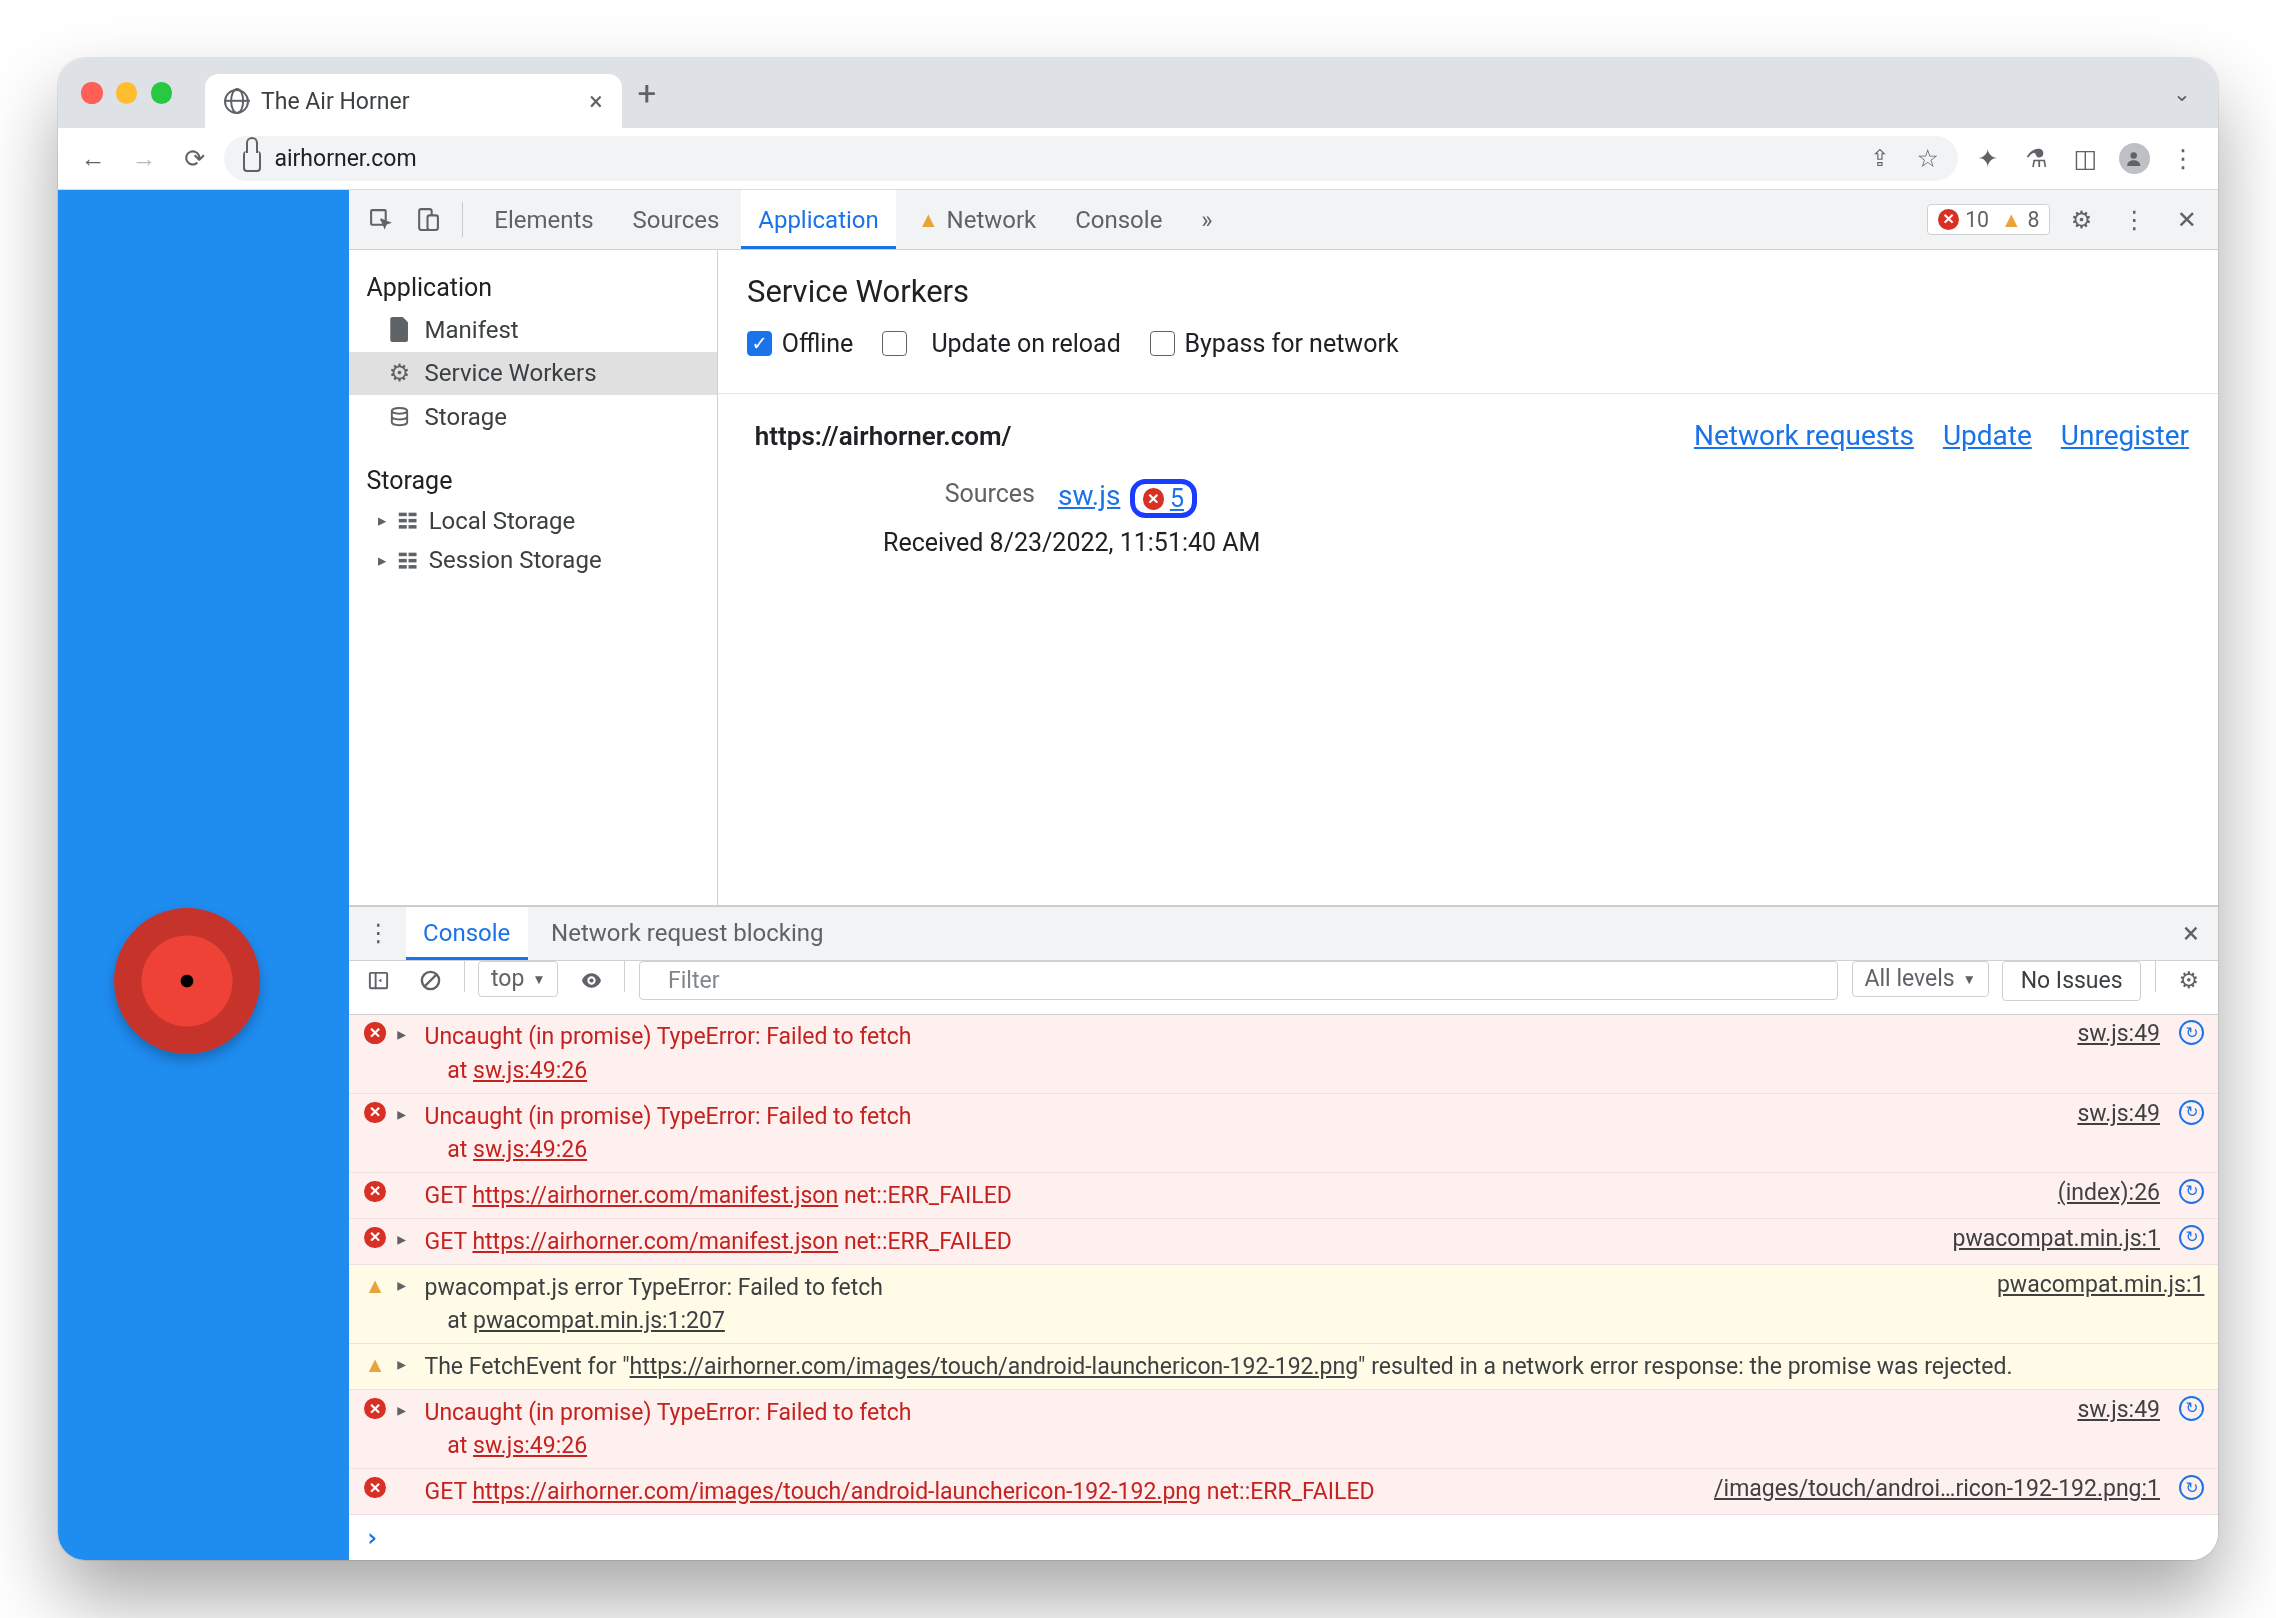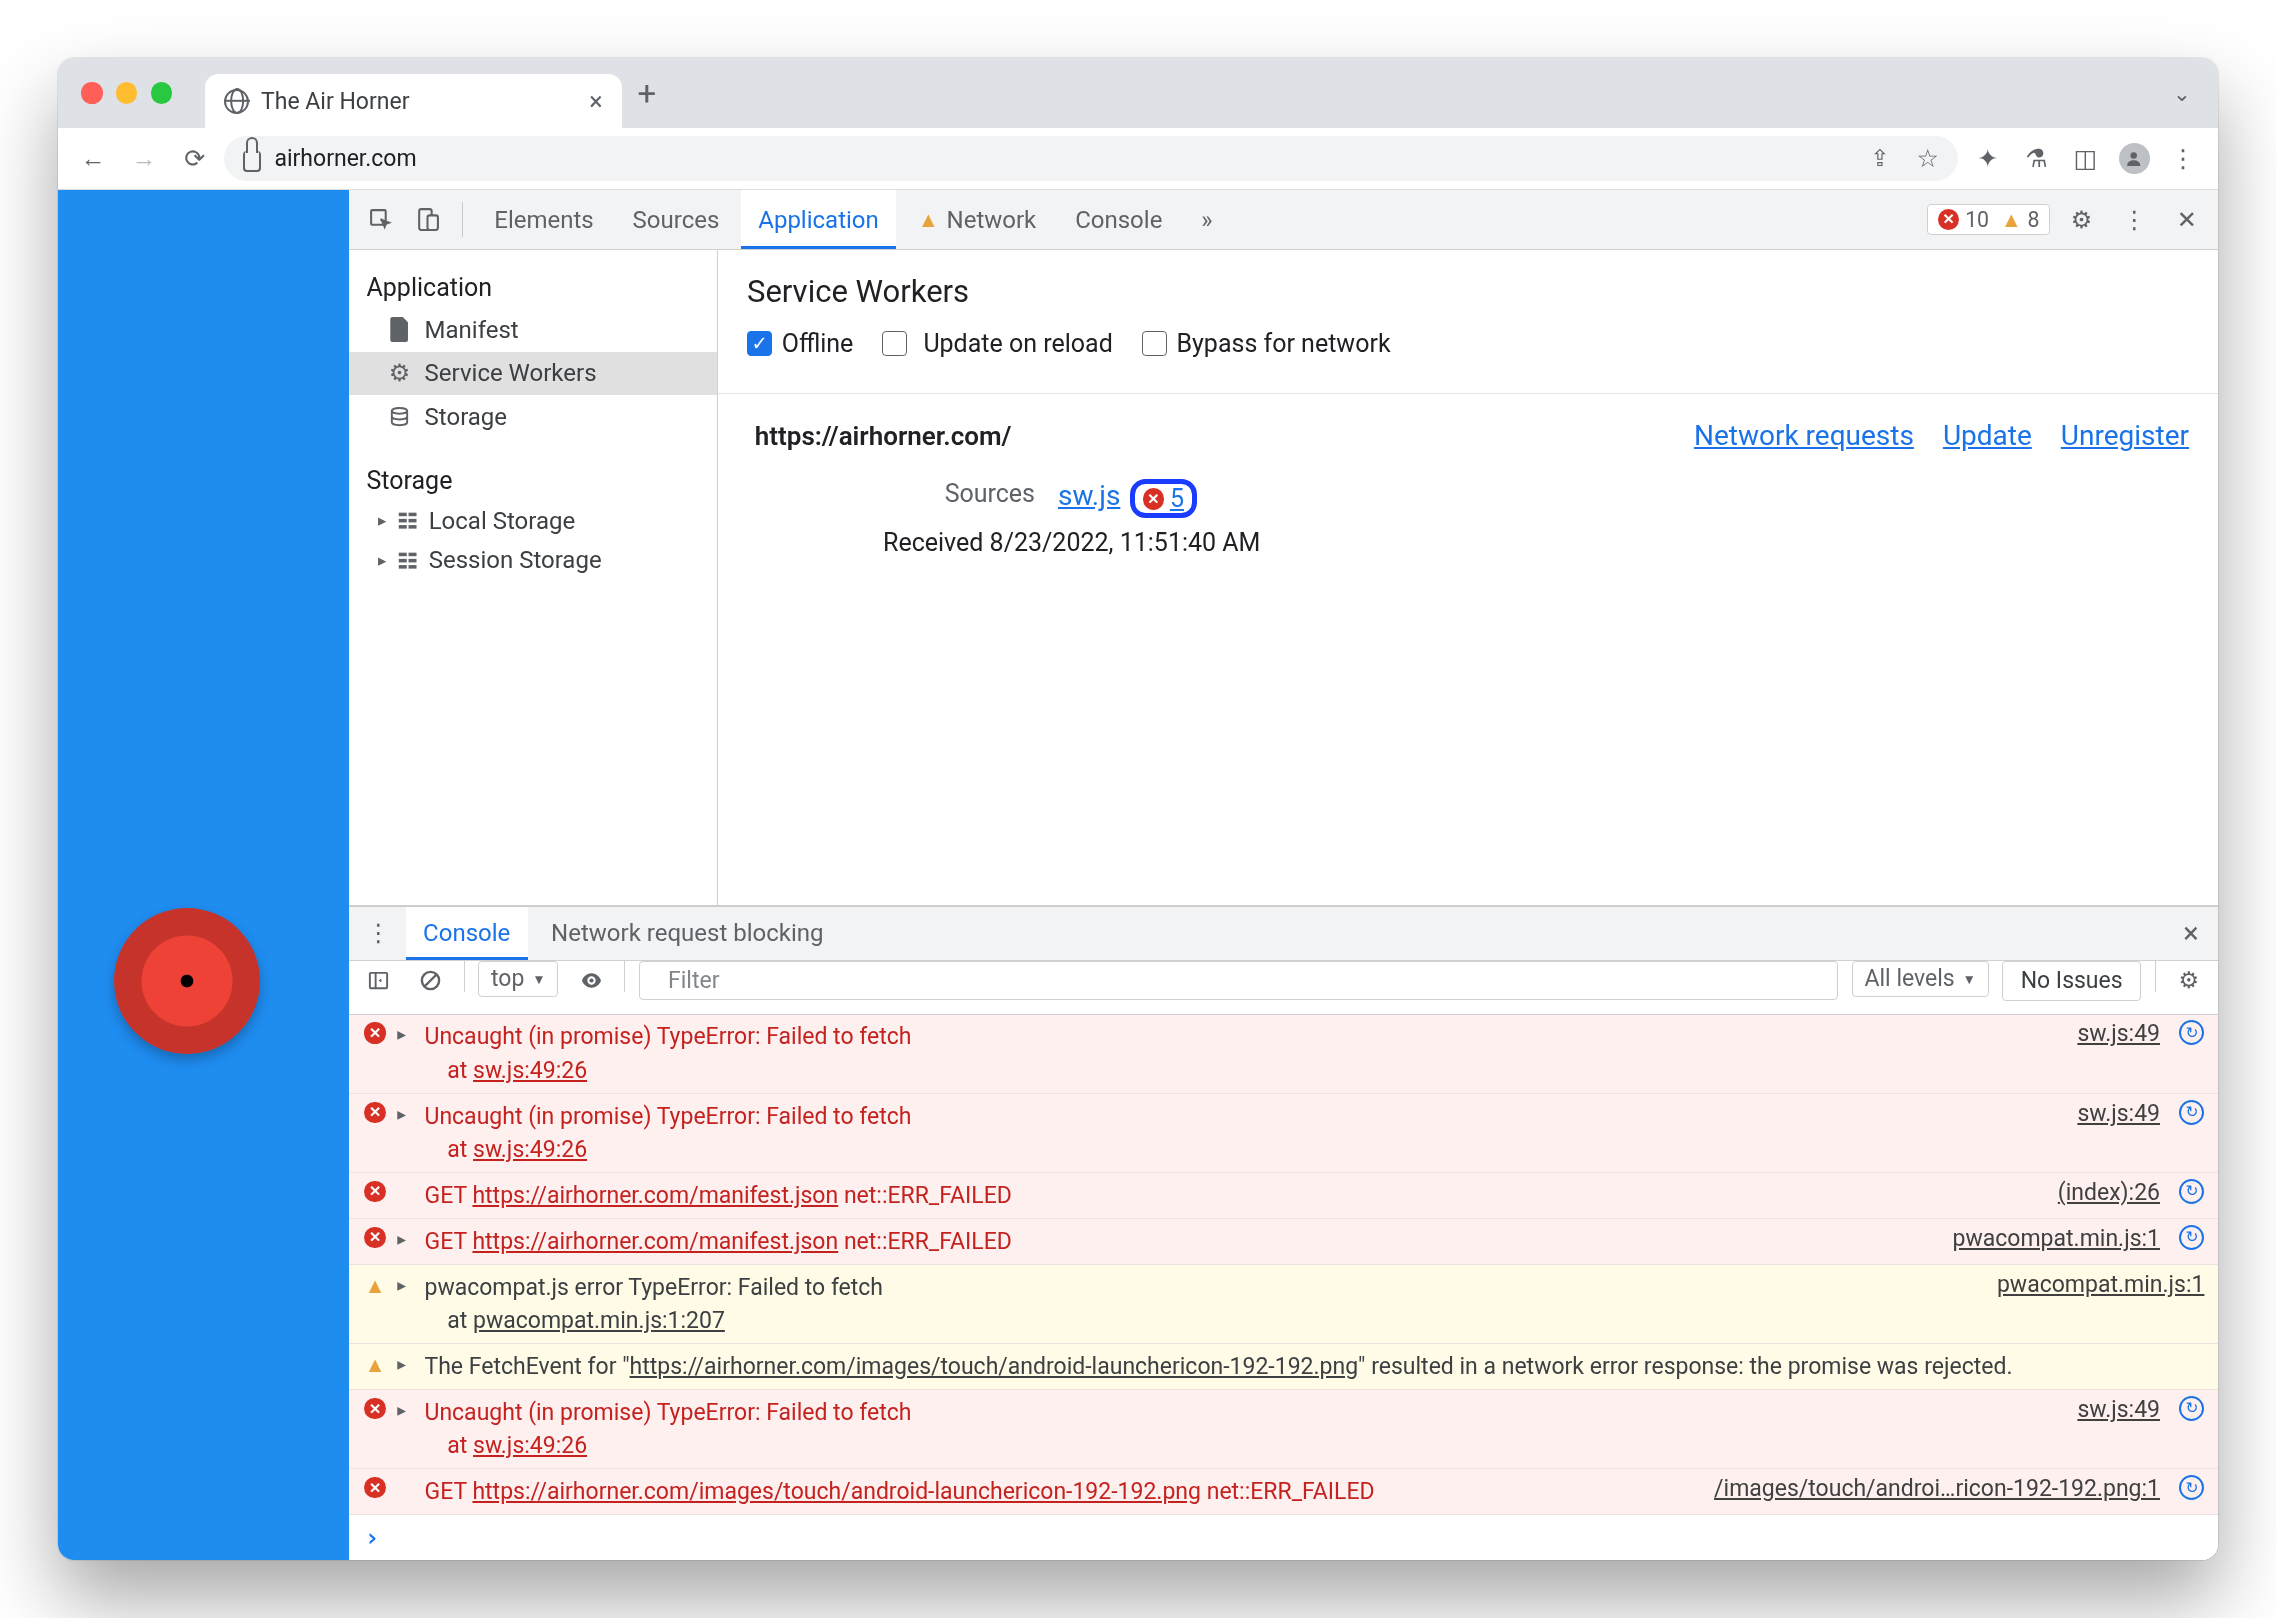--- a/index.html
+++ b/index.html
@@ -3,21 +3,21 @@
 <meta charset="utf-8">
 <style>
   * { box-sizing: border-box; margin: 0; padding: 0; font-family: -apple-system, BlinkMacSystemFont, "Segoe UI", Roboto, Helvetica, Arial, sans-serif; }
   html, body { width: 100%; height: 100%; background: #fff; }
   body { display: flex; align-items: center; justify-content: center; padding: 58px; }
 
   .window {
     width: 2160px;
     height: 1502px;
     background: #fff;
-    border-radius: 16px;
+    border-radius: 27px;
     box-shadow: 0 39px 78px rgba(0,0,0,.35), 0 0 0 1px rgba(0,0,0,.08);
     overflow: hidden;
     display: flex;
     flex-direction: column;
     position: relative;
   }
 
   
   .titlebar {
     height: 70px;
@@ -300,21 +300,21 @@
           </div>
         </div>
 
         <div class="app-main">
           <h1>Service Workers</h1>
           <div class="checks">
             <label style="display:flex;align-items:center;gap:9.7px">
                 <span class="cb on">✓</span>
                 <span>Offline</span>
               </label>
-            <label style="display:flex;align-items:center;gap:16px">
+            <label style="display:flex;align-items:center;gap:24px">
                 <span class="cb"></span>
                 <span>Update on reload</span>
               </label>
             <label style="display:flex;align-items:center;gap:9.7px">
                 <span class="cb"></span>
                 <span>Bypass for network</span>
               </label>
           </div>
 
           <div style="height:1px;background:#e5e5e5;margin:0 -29px 25px"></div>

